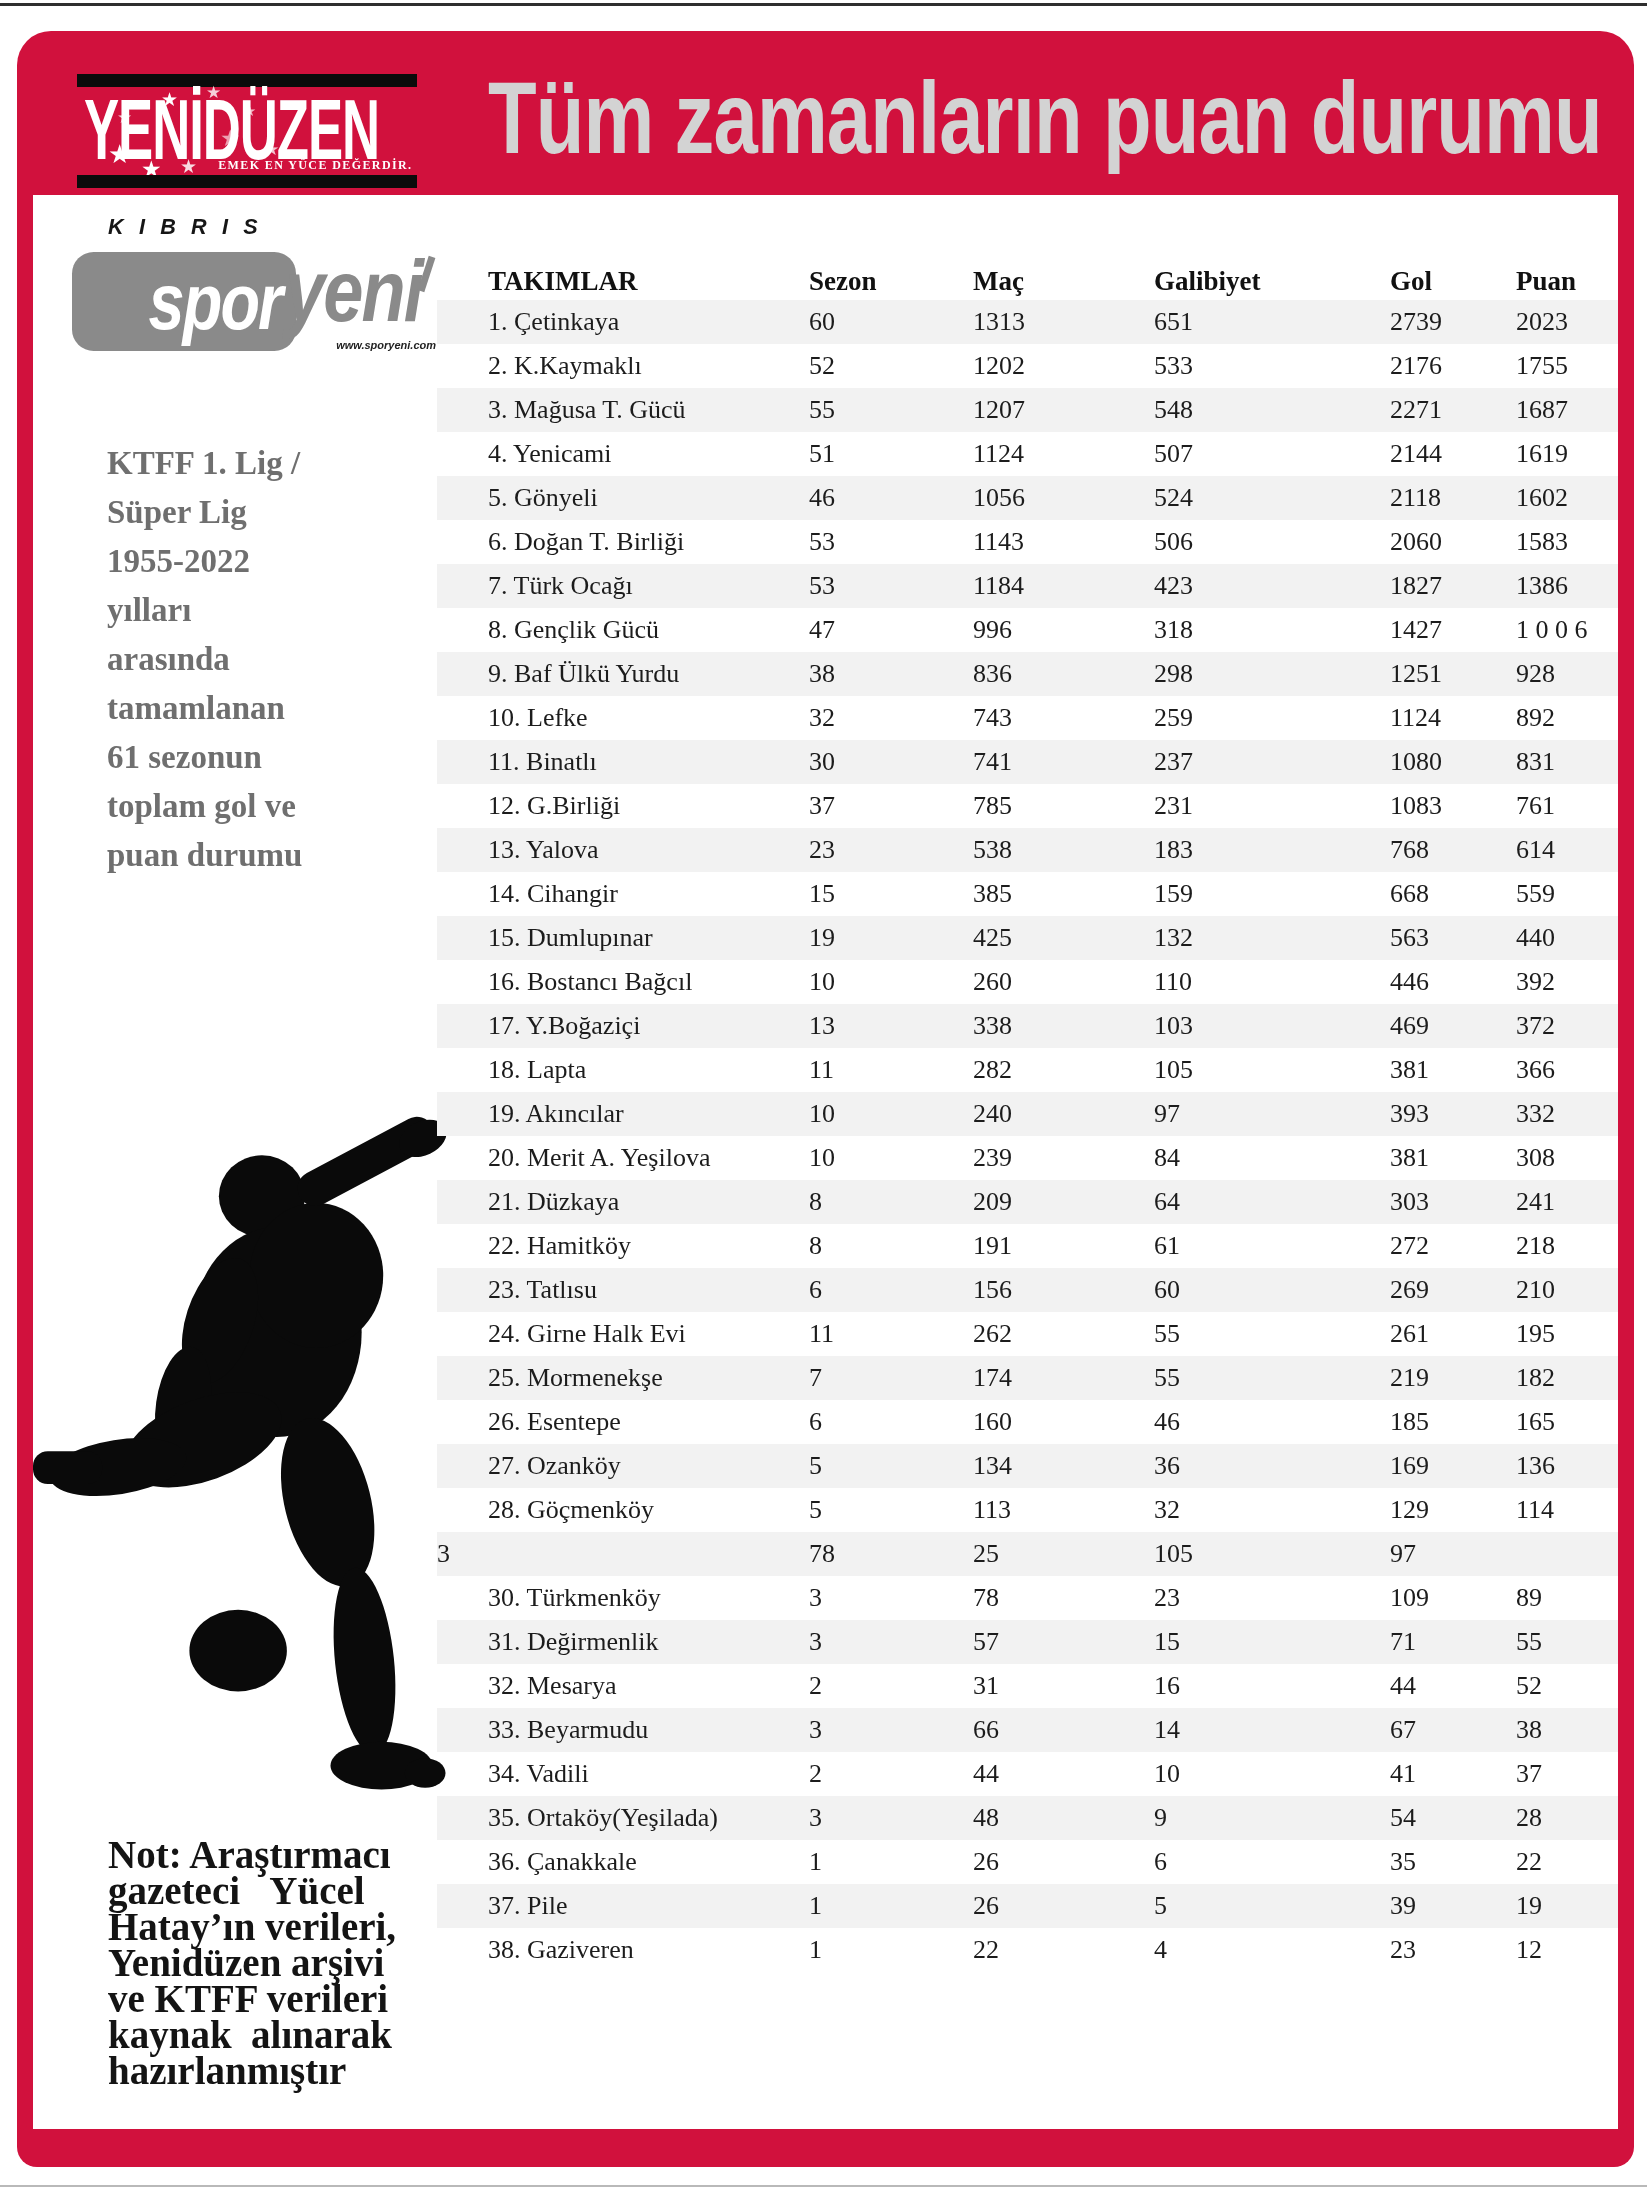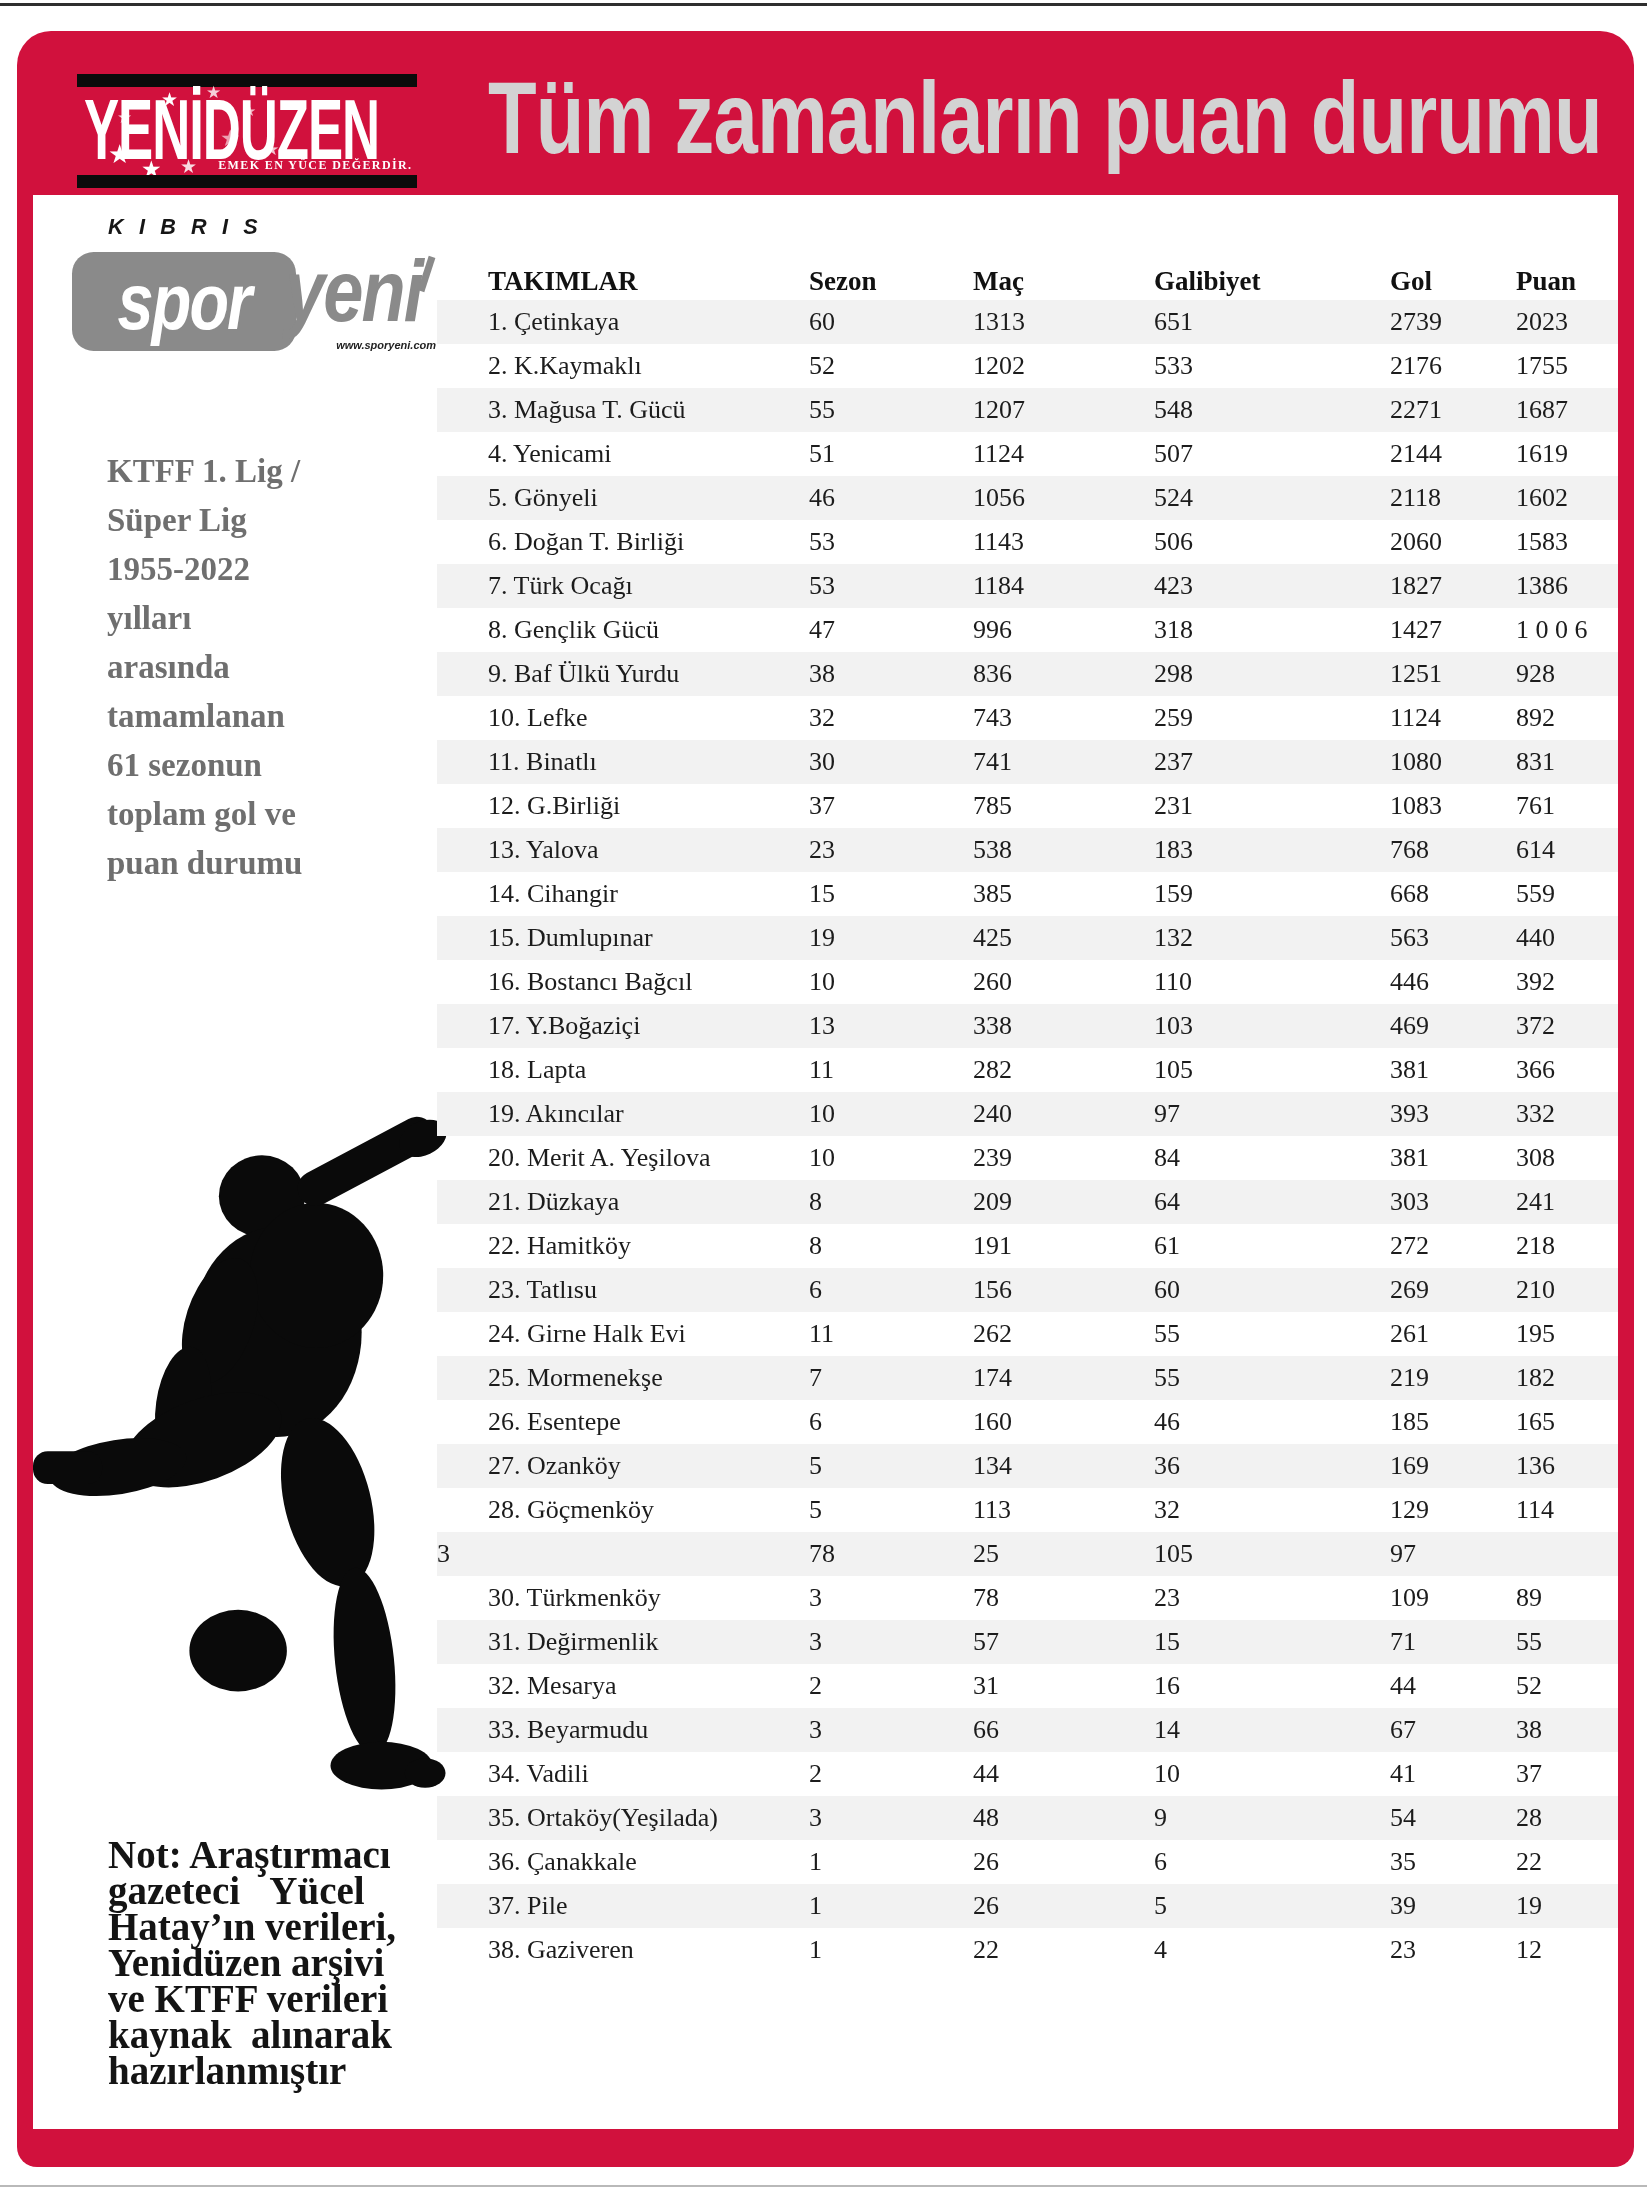--- a/index.html
+++ b/index.html
@@ -70,21 +70,21 @@
   
   .kibris{
     position:absolute;left:75px;top:19px;
     font-family:"Liberation Sans", sans-serif;font-style:italic;font-weight:700;
     font-size:21.6px;letter-spacing:15.3px;color:#161616;white-space:nowrap;
   }
   .sy-logo{position:absolute;left:0;top:0;width:431px;height:170px;}
   .sy-box{
     position:absolute;left:39px;top:57px;width:224px;height:99px;
     background:var(--logogray);border-radius:21.6px;
-    display:flex;align-items:center;justify-content:center;
+    display:flex;align-items:center;justify-content:flex-end;
   }
   .sy-spor{
     font-family:"Liberation Sans", sans-serif;font-style:italic;font-weight:800;
     font-size:79px;color:#ffffff;transform:scaleX(0.82);letter-spacing:-2.3px;
   }
   .sy-yeni{
     position:absolute;left:252px;top:52px;
     font-family:"Liberation Sans", sans-serif;font-style:italic;font-weight:800;
     font-size:88px;line-height:88px;color:var(--logogray);
     transform:scaleX(0.82);transform-origin:left top;letter-spacing:-2.3px;white-space:nowrap;
@@ -92,21 +92,21 @@
   .sy-tick{
     position:absolute;left:390px;top:61px;width:7.4px;height:36px;background:var(--logogray);
     transform:rotate(18deg);
   }
   .sy-url{
     position:absolute;left:267px;top:144px;width:136px;text-align:right;
     font-family:"Liberation Sans", sans-serif;font-style:italic;font-weight:600;
     font-size:11px;color:#222222;white-space:nowrap;
   }
   .intro{
-    position:absolute;left:74px;top:252px;width:340px;
+    position:absolute;left:74px;top:244px;width:340px;
     font-family:"Liberation Serif", serif;font-weight:700;
     font-size:33px;line-height:49px;color:var(--introgray);
     white-space:pre-line;
   }
   .player{position:absolute;left:0px;top:763px;width:425px;height:856px;}
   .note{
     position:absolute;left:75px;top:1642px;width:340px;
     font-family:"Liberation Serif", serif;font-weight:700;
     font-size:39px;line-height:36px;color:#141414;white-space:pre-line;
   }

